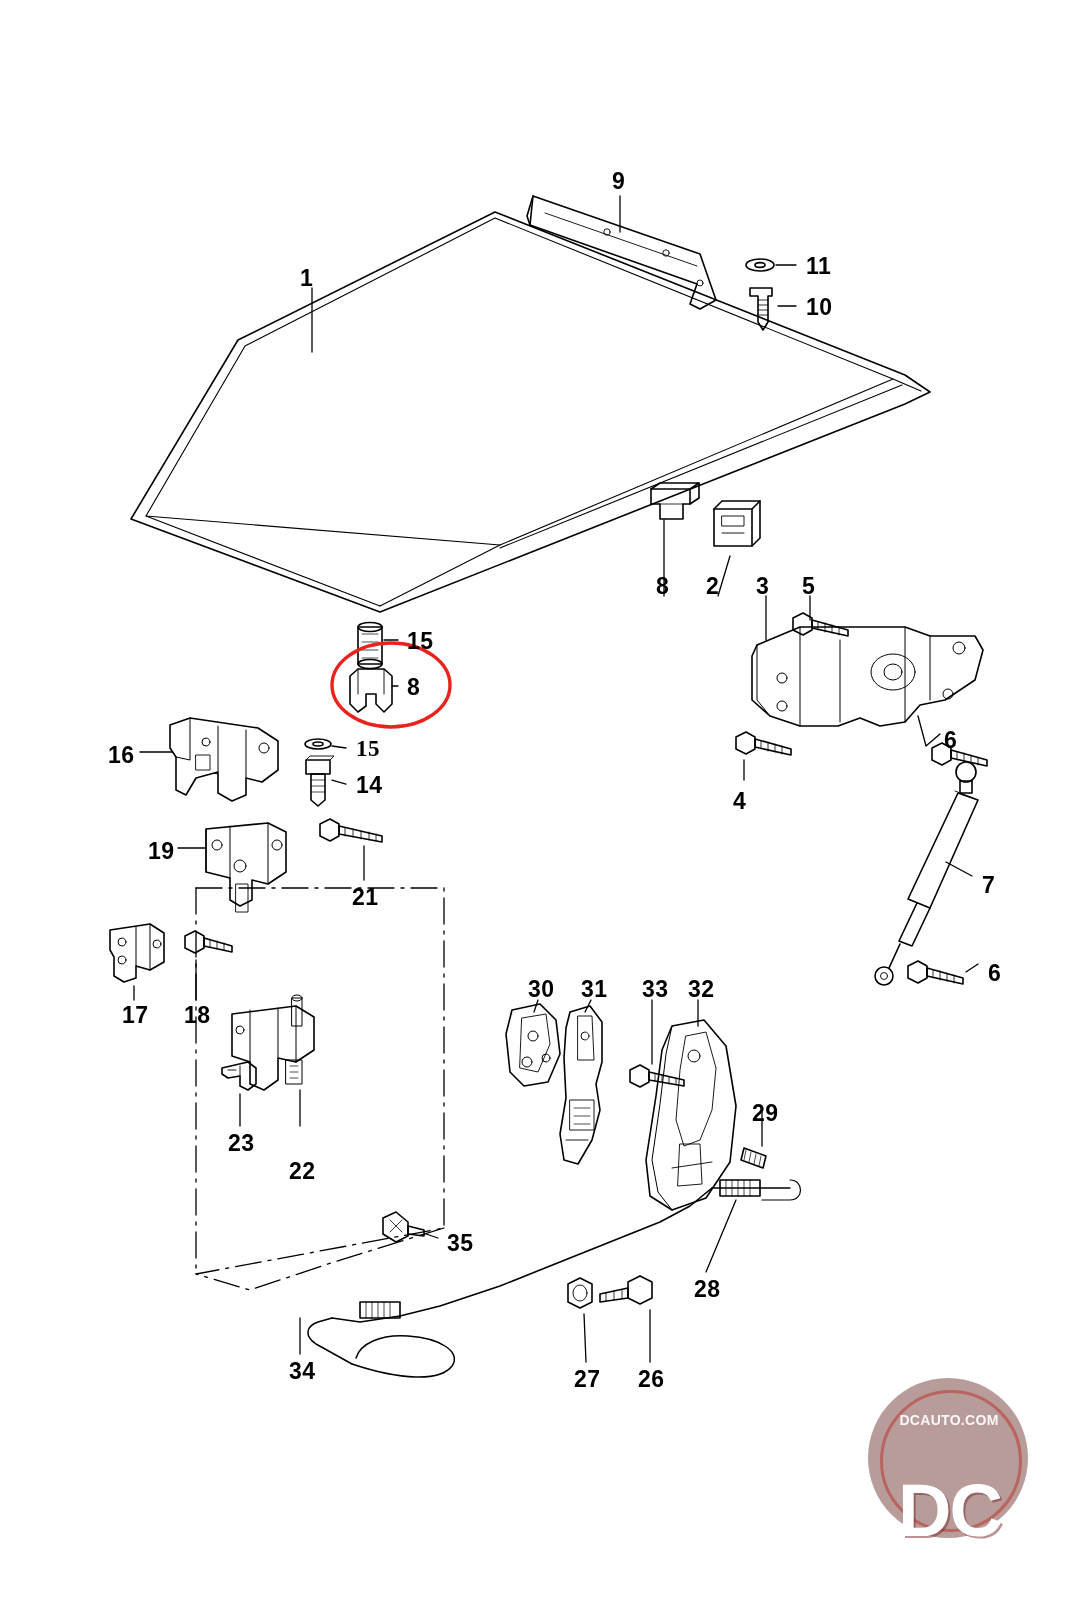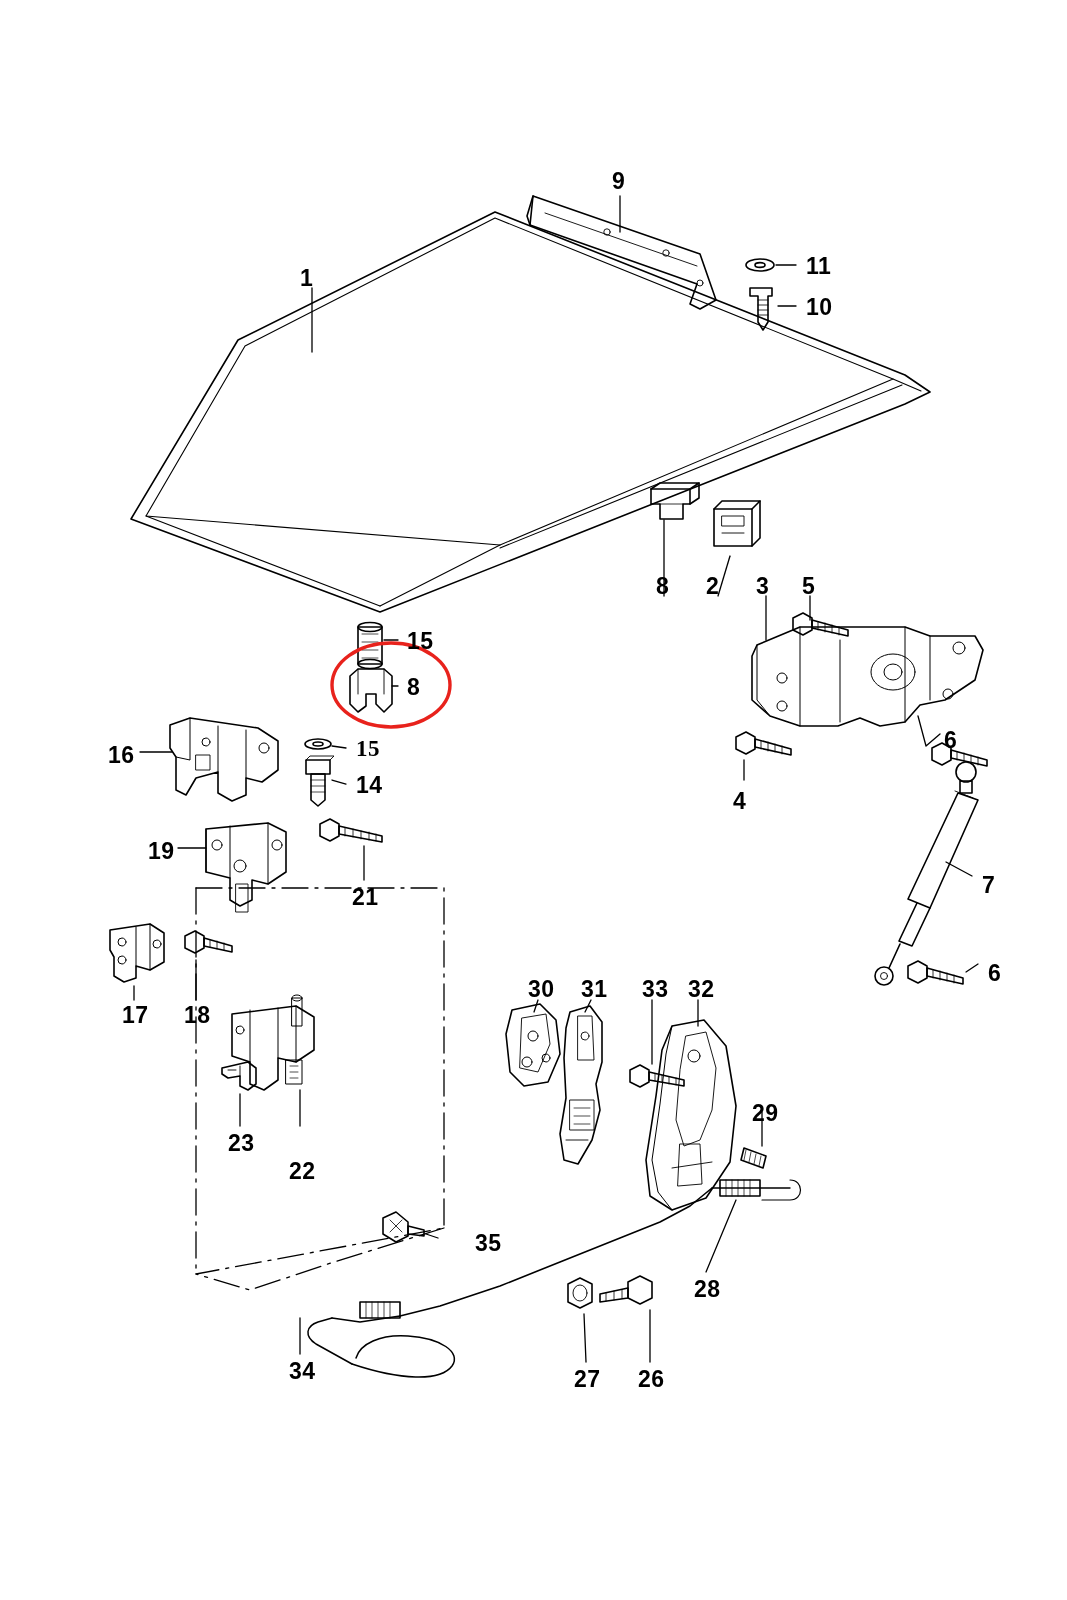--- a/index.html
+++ b/index.html
@@ -427,16 +427,23 @@
   <div class="callout" style="left:228px; top:1130px;">23</div>
   <div class="callout" style="left:638px; top:1366px;">26</div>
   <div class="callout" style="left:574px; top:1366px;">27</div>
   <div class="callout" style="left:694px; top:1276px;">28</div>
   <div class="callout" style="left:752px; top:1100px;text-align:center;">29</div>
   <div class="callout" style="left:528px; top:976px;text-align:center;">30</div>
   <div class="callout" style="left:581px; top:976px;">31</div>
   <div class="callout" style="left:688px; top:976px;">32</div>
   <div class="callout" style="left:642px; top:976px;">33</div>
   <div class="callout" style="left:289px; top:1358px;">34</div>
-  <div class="callout" style="left:447px; top:1230px;margin-left:28px;">35</div>
-
+  <div class="callout" style="left:447px; top:1230px;">35</div>
+
+  <div id="watermark">
+    <div class="wm-circle"></div>
+    <div class="wm-inner"></div>
+    <div class="wm-url">DCAUTO.COM</div>
+    <div class="wm-dc">DC</div>
+    <div class="wm-auto">AUTO</div>
+  </div>
 
 </div>
 
 </body></html>

